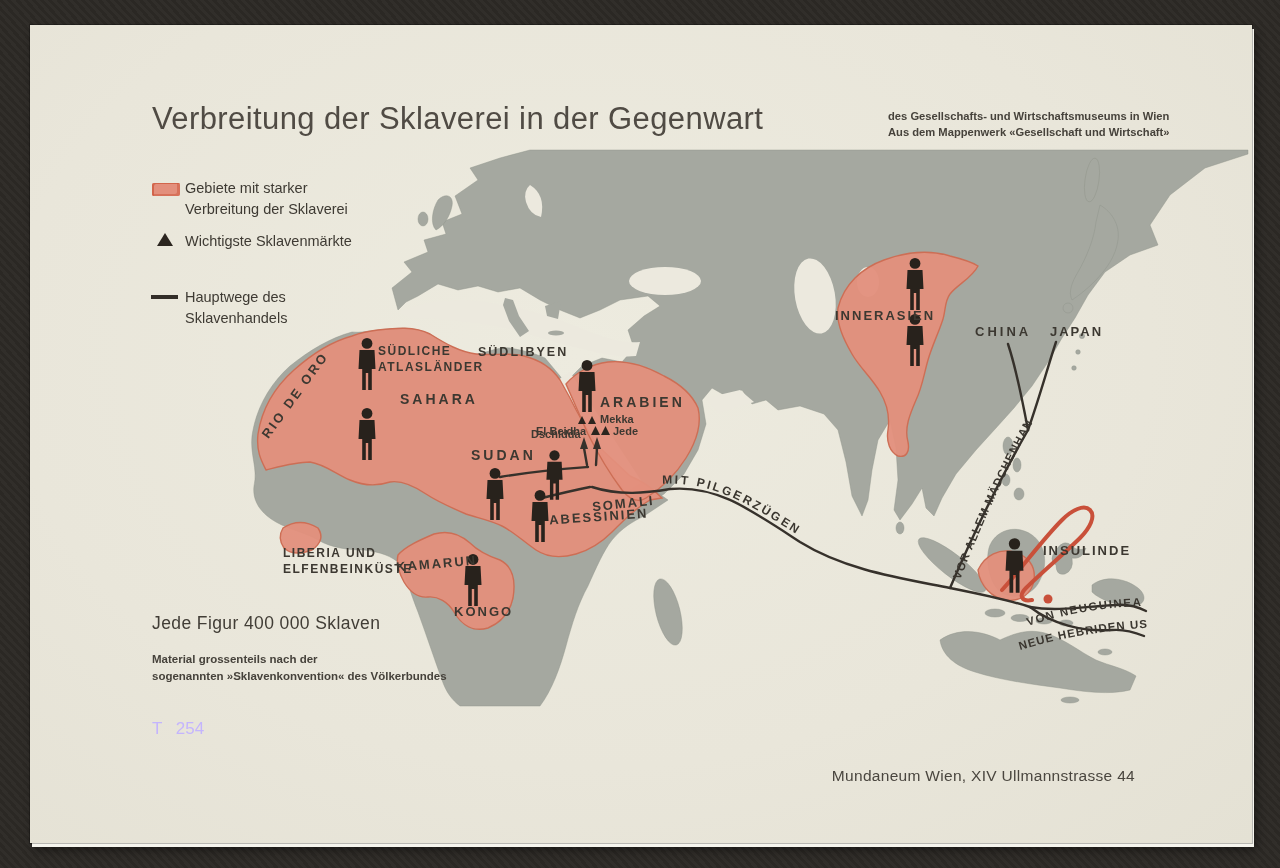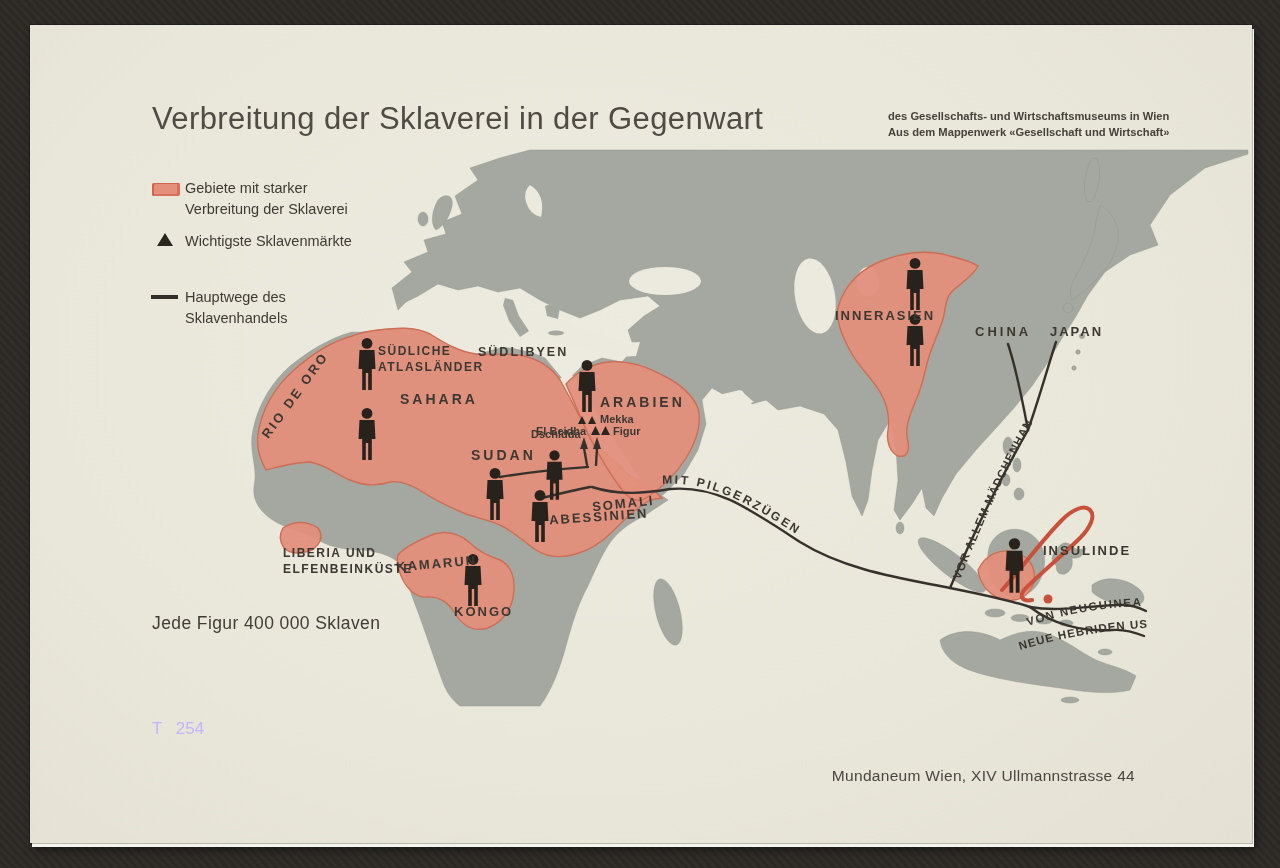--- a/index.html
+++ b/index.html
@@ -255,31 +255,33 @@
   <div>SÜDLICHE</div>
   <div>ATLASLÄNDER</div>
 </div>
 <div class="lbl" style="left:478px;top:345px;font-size:12.5px;letter-spacing:2px;">SÜDLIBYEN</div>
 <div class="lbl" style="left:400px;top:391px;font-size:14px;letter-spacing:3px;">SAHARA</div>
 <div class="lbl" style="left:471px;top:447px;font-size:14px;letter-spacing:3px;text-align:right;">SUDAN</div>
 <div class="lbl" style="left:600px;top:394px;font-size:14px;letter-spacing:3px;">ARABIEN</div>
 <div class="lbl" style="left:531px;top:413px;font-size:11px;margin-top:15px;">Dschidda</div>
 <div class="lbl" style="left:600px;top:413px;font-size:11px;">Mekka</div>
 <div class="lbl" style="left:536px;top:425px;font-size:11px;">El Beidha</div>
-<div class="lbl" style="left:613px;top:425px;font-size:11px;">Figur</div>
+<div class="lbl" style="left:613px;top:425px;font-size:11px;">Jede</div>
 <div class="lbl" style="left:592px;top:496px;font-size:13px;letter-spacing:2px;transform:rotate(-6deg);">SOMALI</div>
 <div class="lbl" style="left:549px;top:509px;font-size:13px;letter-spacing:2px;transform:rotate(-4deg);">ABESSINIEN</div>
 <div class="lbl" style="left:283px;top:545px;font-size:12px;letter-spacing:1.5px;line-height:16px;">
   <div>LIBERIA UND</div>
   <div>ELFENBEINKÜSTE</div>
 </div>
 <div class="lbl" style="left:396px;top:556px;font-size:13px;letter-spacing:2px;transform:rotate(-5deg);">KAMARUN</div>
 <div class="lbl" style="left:454px;top:604px;font-size:13px;letter-spacing:2px;">KONGO</div>
 <div class="lbl" style="left:835px;top:308px;font-size:13px;letter-spacing:2px;">INNERASIEN</div>
 <div class="lbl" style="left:975px;top:324px;font-size:13px;letter-spacing:3px;">CHINA</div>
 <div class="lbl" style="left:1050px;top:324px;font-size:13px;letter-spacing:2px;">JAPAN</div>
 <div class="lbl" style="left:1043px;top:543px;font-size:13px;letter-spacing:2px;">INSULINDE</div>
 
 <div class="key-line">Jede Figur 400 000 Sklaven</div>
 <div class="source-note">
+  <div>Material grossenteils nach der</div>
+  <div>sogenannten »Sklavenkonvention« des Völkerbundes</div>
 </div>
 <div class="plate">T 254</div>
 <div class="publisher">Mundaneum Wien, XIV Ullmannstrasse 44</div>
 
 </body></html>

